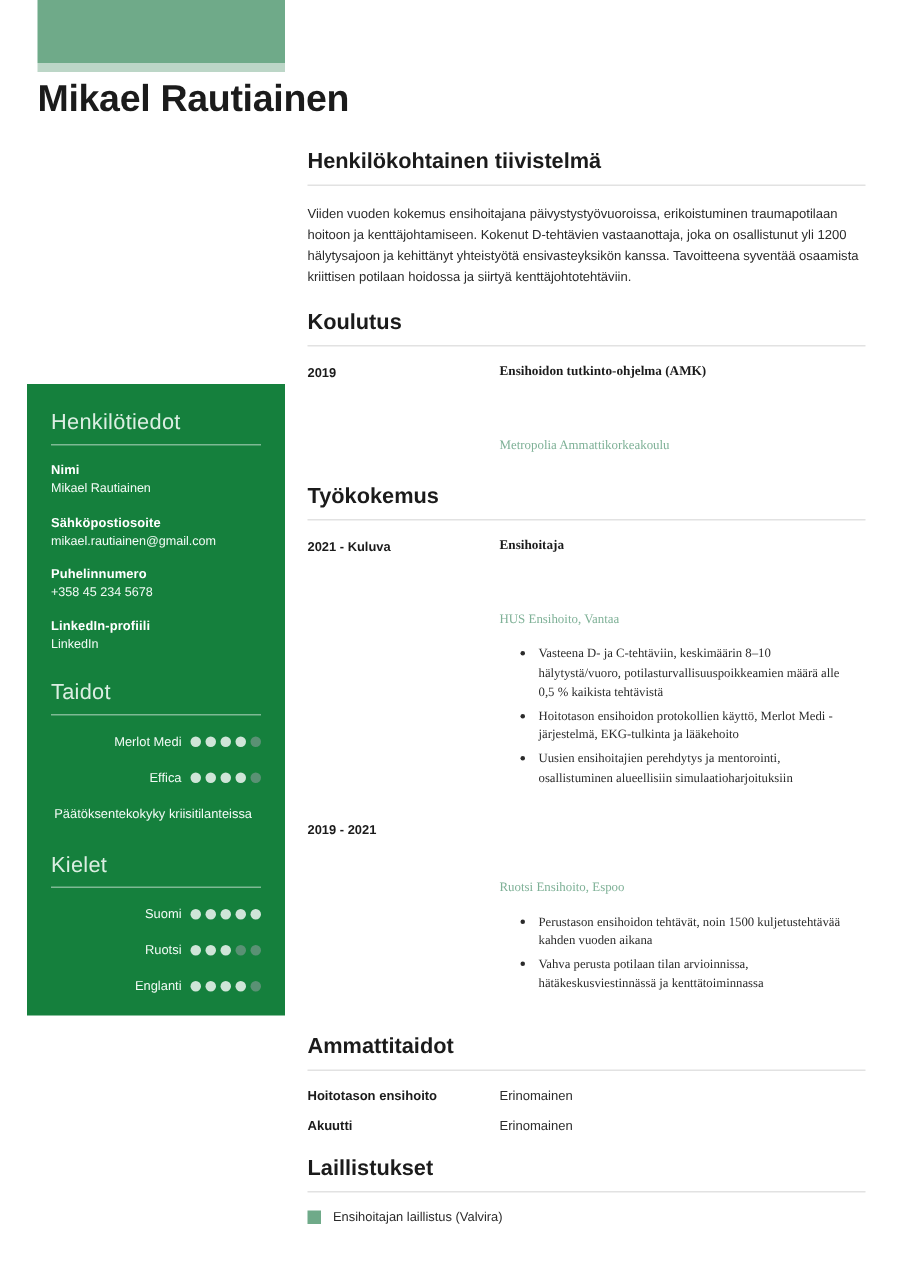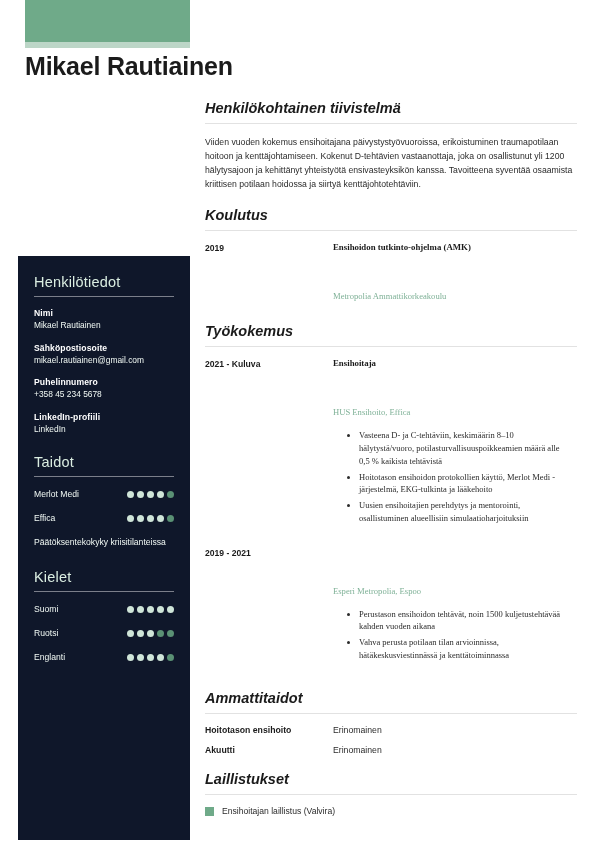--- a/index.html
+++ b/index.html
@@ -47,22 +47,22 @@
     color: #1b1b1b;
     letter-spacing: -0.2px;
   }
 
   
   .sidebar {
     position: absolute;
     left: 18px;
     top: 256px;
     width: 172px;
-    height: 584px;
-    background: #0f172a;
+    height: 421px;
+    background: #15803d;
     box-sizing: border-box;
     padding: 18px 16px 10px 16px;
     color: #ffffff;
   }
   .side-section + .side-section { margin-top: 20px; }
   .side-heading {
     font-size: 14.5px;
     font-weight: normal;
     color: #dbeee2;
     margin: 0 0 6px 0;
@@ -86,20 +86,21 @@
     color: #f2faf5;
     line-height: 1.25;
   }
 
   .rating-row {
     display: flex;
     align-items: center;
     justify-content: space-between;
     margin-bottom: 11px;
     min-height: 13px;
+    text-align: right;
   }
   .rating-name {
     font-size: 8.6px;
     color: #f2faf5;
     line-height: 1.3;
     padding-right: 6px;
     flex: 1 1 auto;
   }
   .dots {
     display: flex;
@@ -122,21 +123,20 @@
     left: 205px;
     top: 100px;
     width: 372px;
   }
   .section { margin-bottom: 4px; }
   .sec-heading {
     font-size: 14.5px;
     font-weight: bold;
     color: #1b1b1b;
     margin: 0 0 7px 0;
-    font-style: italic;
   }
   .sec-rule {
     height: 1px;
     background: #e2e2e2;
     margin-bottom: 11px;
   }
   .summary-text {
     font-size: 8.7px;
     line-height: 1.62;
     color: #2b2b2b;
@@ -340,32 +340,32 @@
     </section>
 
     <section class="section sp-top">
       <h2 class="sec-heading">Työkokemus</h2>
       <div class="sec-rule"></div>
       <div id="experience-entries">
           <div class="entry">
             <div class="entry-date">2021 - Kuluva</div>
             <div class="entry-body">
               <div class="entry-title">Ensihoitaja</div>
-              <div class="entry-org">HUS Ensihoito, Effica</div>
+              <div class="entry-org">HUS Ensihoito, Vantaa</div>
               <ul class="entry-bullets">
                 <li>Vasteena D- ja C-tehtäviin, keskimäärin 8–10 hälytystä/vuoro, potilasturvallisuuspoikkeamien määrä alle 0,5 % kaikista tehtävistä</li>
                 <li>Hoitotason ensihoidon protokollien käyttö, Merlot Medi -järjestelmä, EKG-tulkinta ja lääkehoito</li>
                 <li>Uusien ensihoitajien perehdytys ja mentorointi, osallistuminen alueellisiin simulaatioharjoituksiin</li>
               </ul>
             </div>
           </div>
           <div class="entry">
             <div class="entry-date">2019 - 2021</div>
             <div class="entry-body">
-              <div class="entry-org">Esperi Metropolia, Espoo</div>
+              <div class="entry-org">Ruotsi Ensihoito, Espoo</div>
               <ul class="entry-bullets">
                 <li>Perustason ensihoidon tehtävät, noin 1500 kuljetustehtävää kahden vuoden aikana</li>
                 <li>Vahva perusta potilaan tilan arvioinnissa, hätäkeskusviestinnässä ja kenttätoiminnassa</li>
               </ul>
             </div>
           </div>
         </div>
     </section>
 
     <section class="section sp-top">

